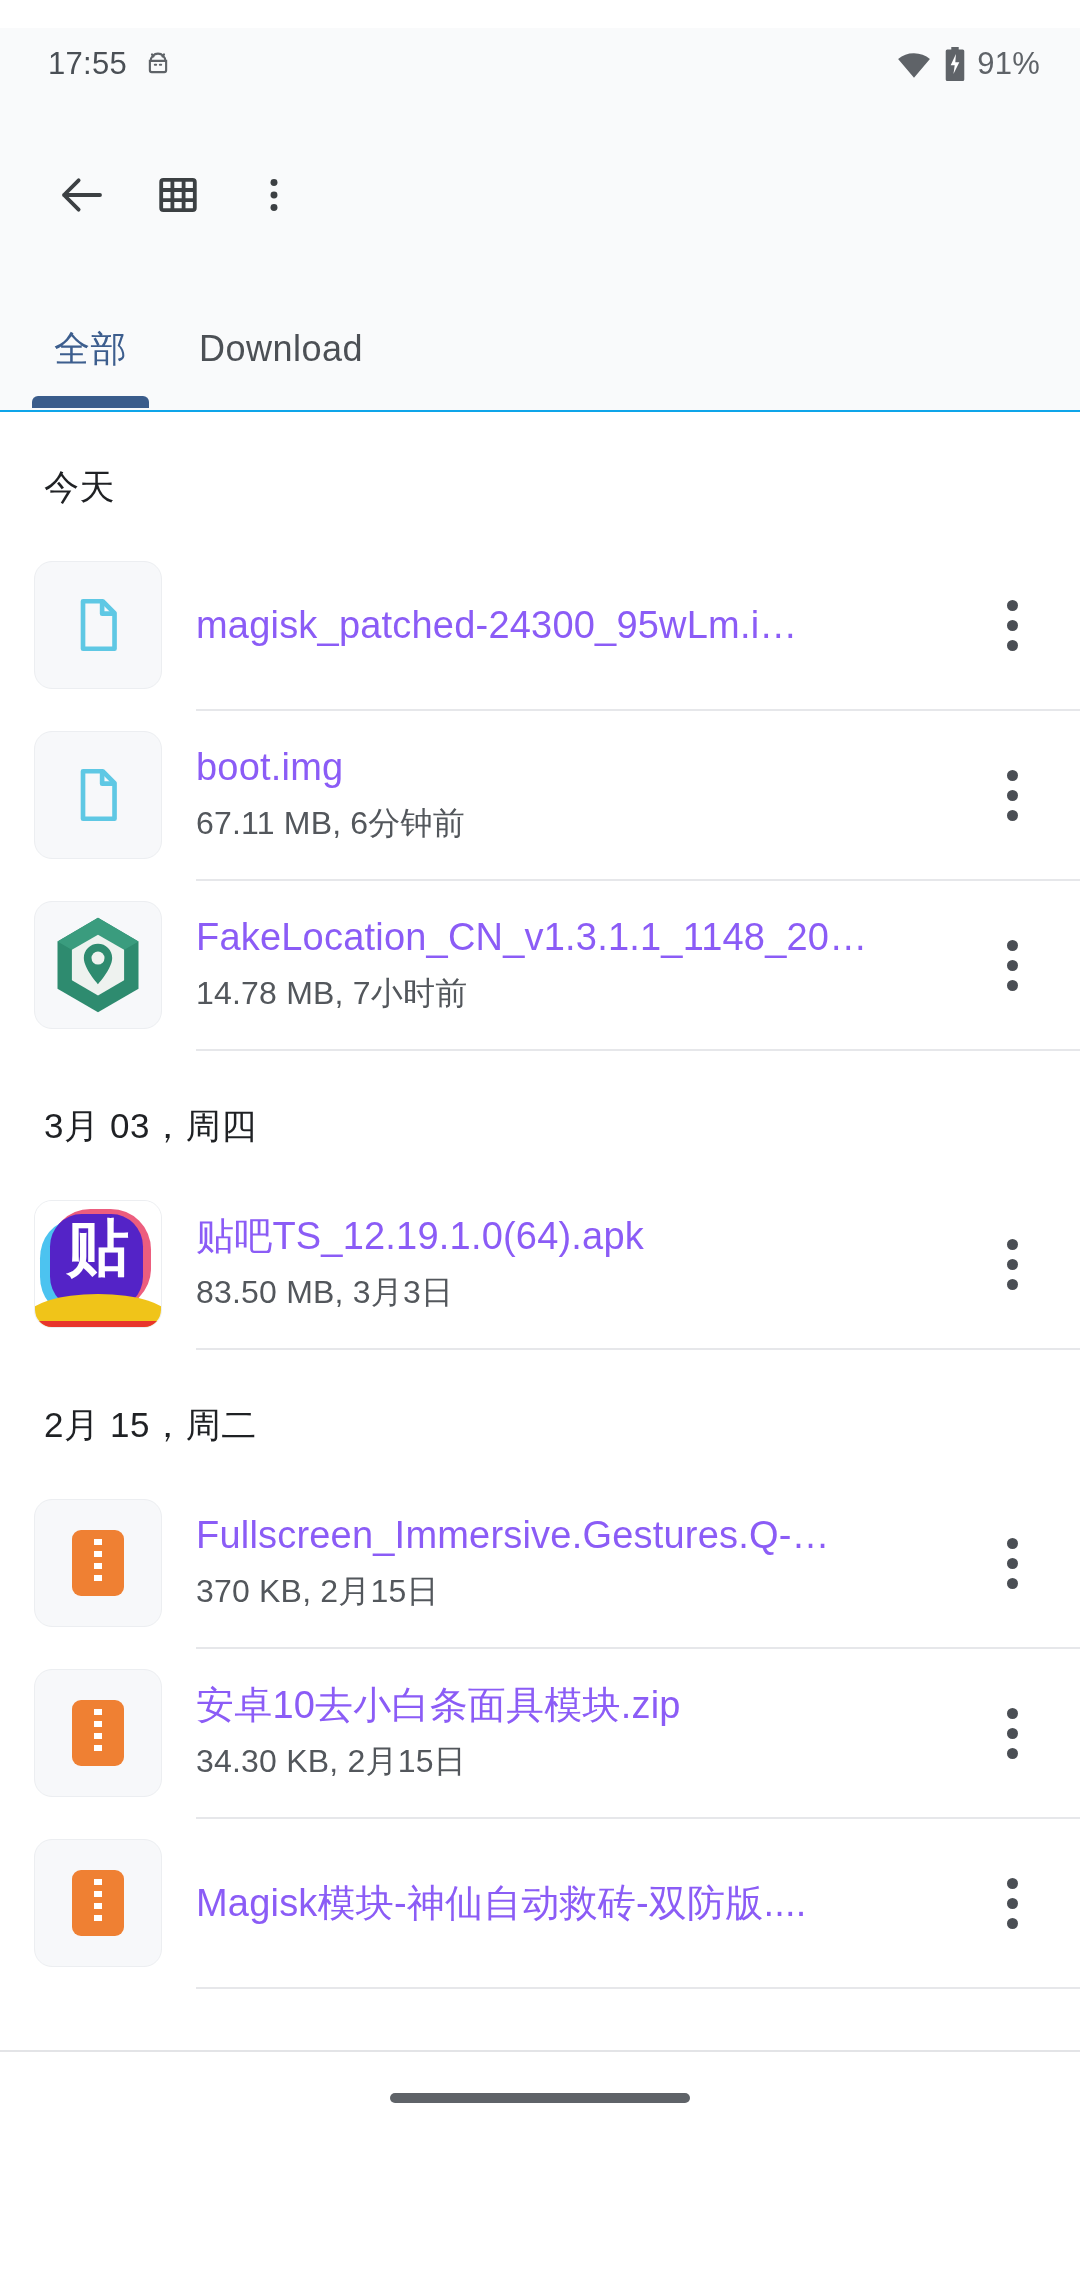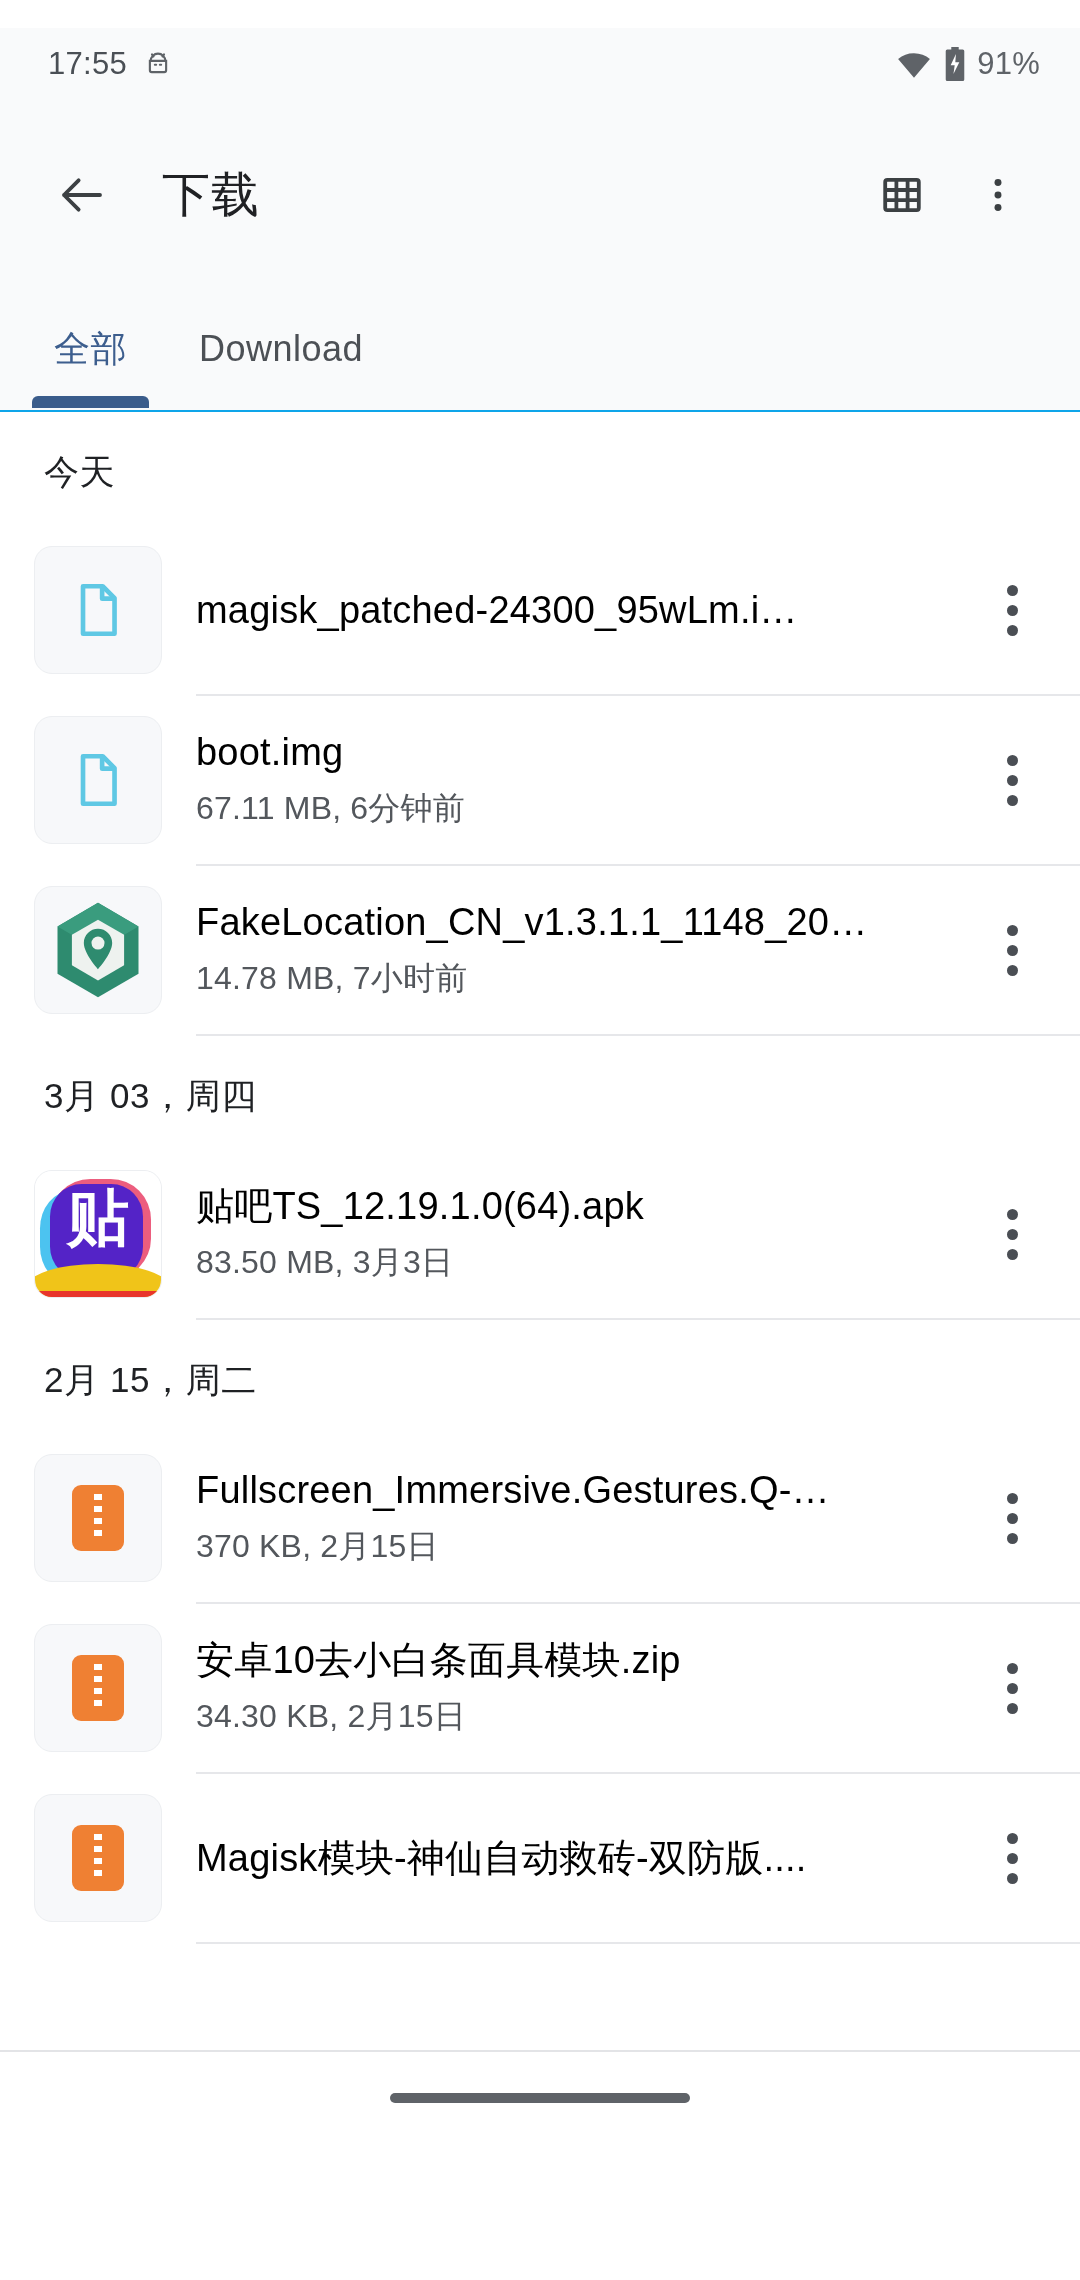--- a/index.html
+++ b/index.html
@@ -125,21 +125,21 @@
   
   .list {
     flex: 1 1 auto;
     overflow: hidden;
     background: #ffffff;
     position: relative;
   }
   .date-header {
     font-size: 35px;
     color: #1f2124;
-    padding: 37px 0 30px 44px;
+    padding: 52px 0 30px 44px;
     letter-spacing: 0.6px;
   }
   .row {
     display: flex;
     align-items: center;
     height: 168px;
     padding-left: 34px;
     box-sizing: border-box;
     position: relative;
   }
@@ -158,21 +158,21 @@
   }
   .row-text {
     flex: 1 1 auto;
     min-width: 0;
     margin-left: 34px;
     padding-right: 14px;
     box-sizing: border-box;
   }
   .fname {
     font-size: 38px;
-    color: #000000;
+    color: #8b5cf6;
     white-space: nowrap;
     overflow: hidden;
     letter-spacing: 0.2px;
     line-height: 1.22;
   }
   .fmeta {
     font-size: 32px;
     color: #53575c;
     margin-top: 11px;
     white-space: nowrap;
@@ -316,21 +316,20 @@
   </div>
 
   <div class="appbar">
     <div class="appbar-btn">
       <span>
         <svg class="svg-ico" width="54" height="54" viewBox="0 0 24 24">
           <path fill="none" stroke="#3c4043" stroke-width="1.7" stroke-linecap="round" stroke-linejoin="round" d="M20 12H4M10.5 5.5 4 12l6.5 6.5"></path>
         </svg>
       </span>
     </div>
-    <div class="appbar-title">下载</div>
     <div class="appbar-btn">
       <span>
         <svg class="svg-ico" width="48" height="48" viewBox="0 0 24 24">
           <g fill="none" stroke="#3c4043" stroke-width="1.9">
             <rect x="3.6" y="4.4" width="16.8" height="15.2" rx="1.1"></rect>
             <path d="M3.6 9.5h16.8M3.6 14.6h16.8M9.2 4.4v15.2M14.8 4.4v15.2"></path>
           </g>
         </svg>
       </span>
     </div>

